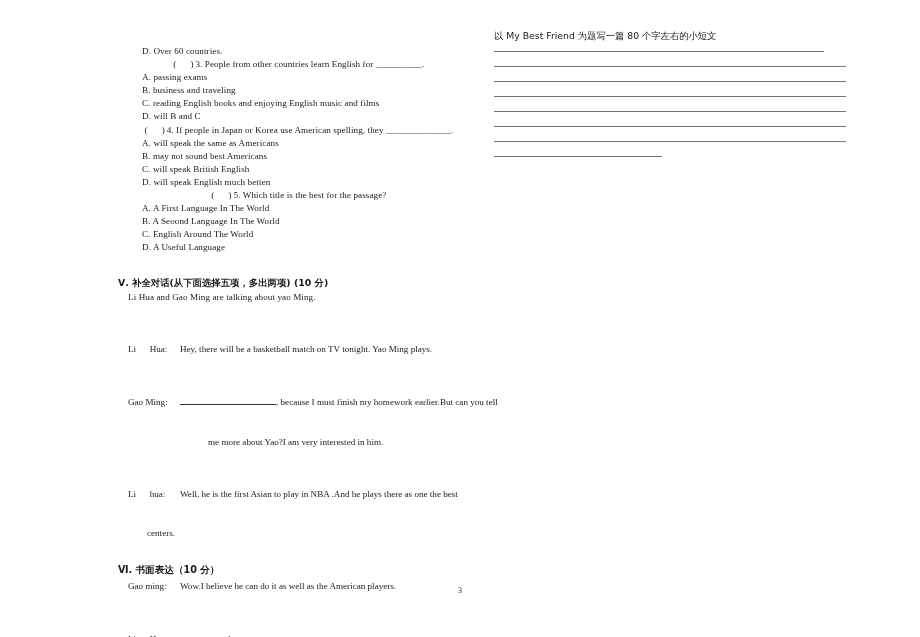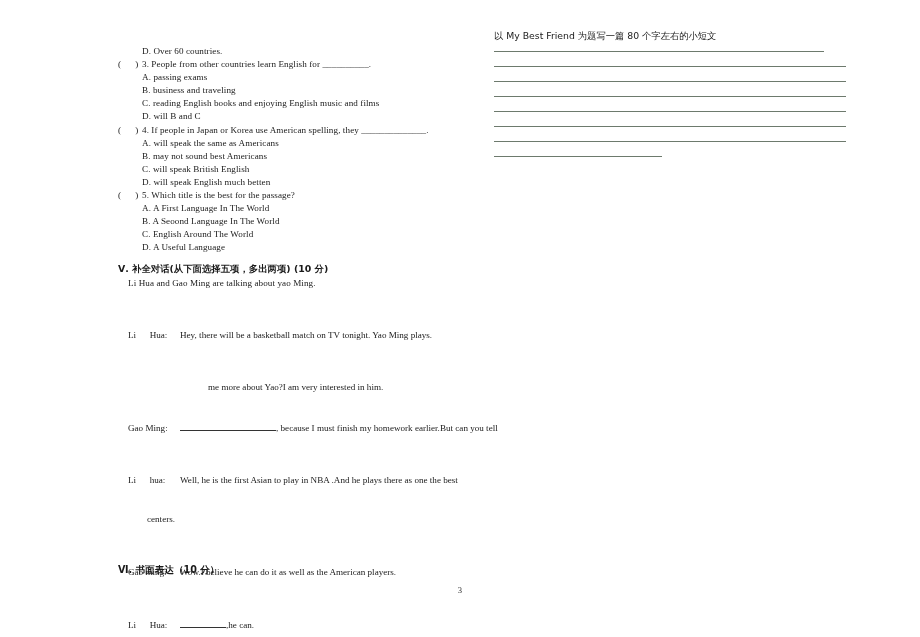--- a/index.html
+++ b/index.html
@@ -34,31 +34,31 @@
     top: 29px;
     width: 356px;
   }
   .ln {
     font-size: 9.1px;
     line-height: 13.1px;
     white-space: pre;
     letter-spacing: 0.01em;
   }
   .ln.opt     { padding-left: 24px; }
-  .ln.qline   { padding-left: 0px; }
+  .ln.qline   { padding-left: 0px; text-align: center; }
 
   .paren { display: inline-block; width: 24px; }
 
   
   .sec-head {
     font-size: 9.4px;
     line-height: 16px;
     font-weight: bold;
     white-space: pre;
-    margin-top: 6px;
+    margin-top: 20px;
   }
   .cn { font-family: "DejaVu Sans", "Liberation Sans", sans-serif; }
 
   .intro { padding-left: 10px; }
 
   
   .dlg {
     font-size: 9.1px;
     line-height: 13.1px;
     white-space: pre;
@@ -142,22 +142,22 @@
     <div class="ln opt">D. A Useful Language</div>
 
     <div class="sec-head cn">Ⅴ. 补全对话(从下面选择五项，多出两项) (10 分)</div>
 
     <div class="ln intro">Li Hua and Gao Ming are talking about yao Ming.</div>
 
     <div class="dlg">
 
       <div class="dlg-row"><span class="spk">Li      Hua:</span><span class="utt">Hey, there will be a basketball match on TV tonight. Yao Ming plays.</span></div>
 
+      <div class="dlg-row"><span class="spk">Gao Ming:</span><span class="blank b-long"></span><span class="utt">, because I must finish my homework earlier.But can you tell</span></div>
       <div class="dlg-row cont">me more about Yao?I am very interested in him.</div>
-      <div class="dlg-row"><span class="spk">Gao Ming:</span><span class="blank b-long"></span><span class="utt">, because I must finish my homework earlier.But can you tell</span></div>
 
       <div class="dlg-row"><span class="spk">Li      hua:</span><span class="utt">Well, he is the first Asian to play in NBA .And he plays there as one the best</span></div>
       <div class="dlg-row hang">centers.</div>
 
       <div class="dlg-row"><span class="spk">Gao ming:</span><span class="utt">Wow.I believe he can do it as well as the American players.</span></div>
 
       <div class="dlg-row"><span class="spk">Li      Hua:</span><span class="blank b-short"></span><span class="utt">,he can.</span></div>
 
       
 

